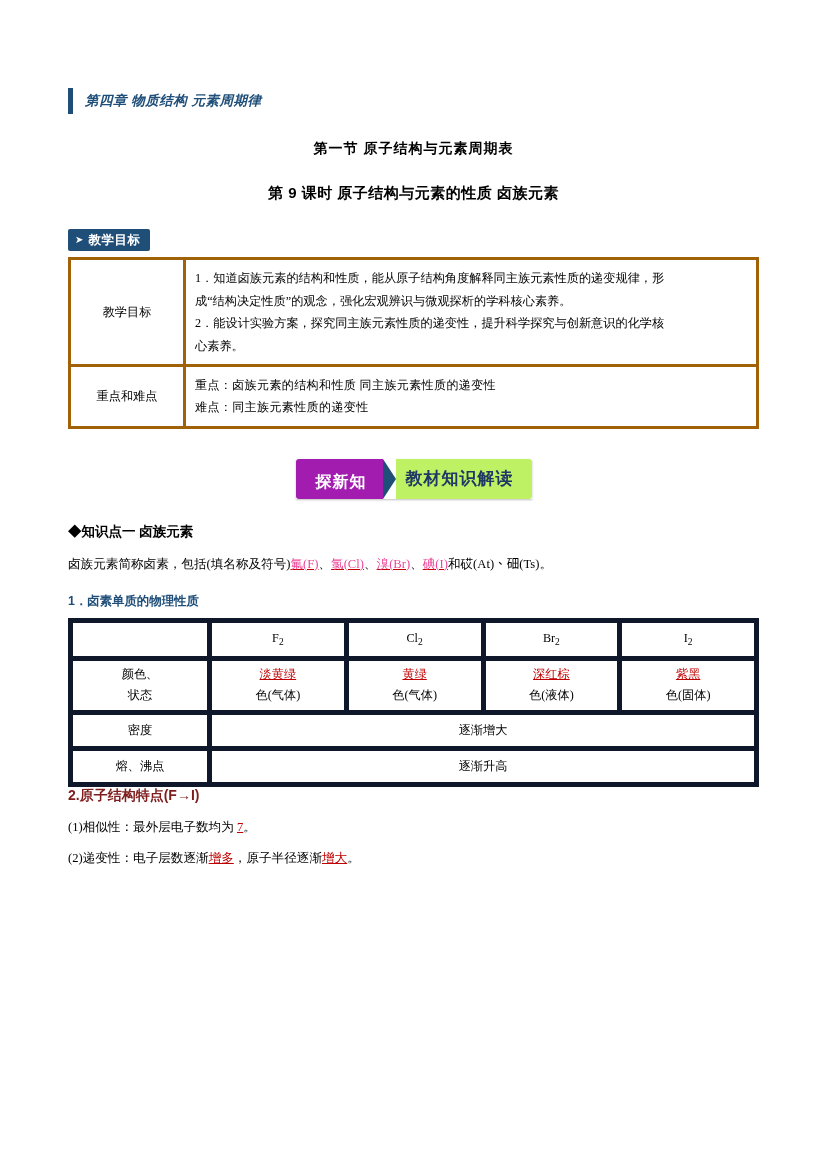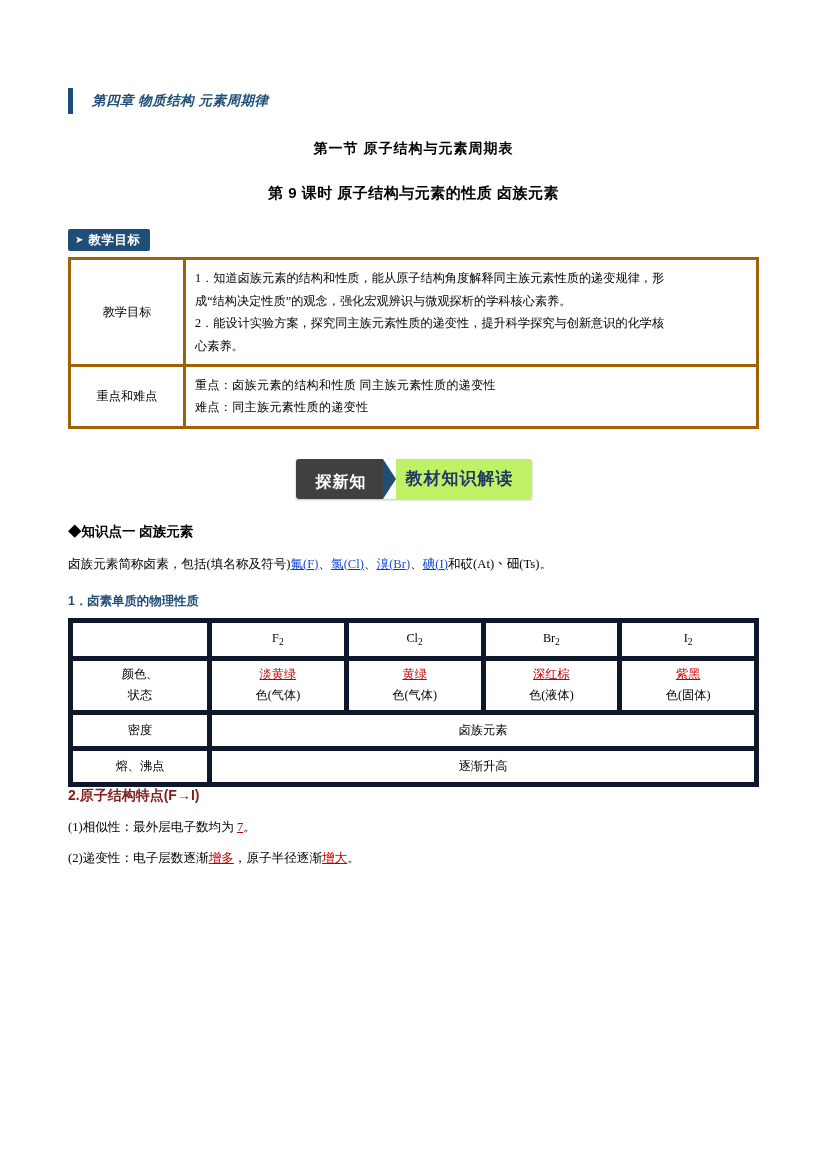--- a/index.html
+++ b/index.html
@@ -33,21 +33,21 @@
   .chapter-banner .bar {
     width: 5px;
     background: #1f4e79;
   }
   .chapter-banner .txt {
     font-family: "Liberation Sans", sans-serif;
     font-weight: bold;
     font-style: italic;
     font-size: 13.5px;
     color: #1f4e79;
-    padding-left: 19px;
+    padding-left: 12px;
     line-height: 26px;
     letter-spacing: 0.5px;
   }
 
   
   .section-title {
     text-align: center;
     font-family: "Liberation Sans", sans-serif;
     font-weight: bold;
     font-size: 14px;
@@ -114,21 +114,21 @@
     display: flex;
     justify-content: center;
   }
   .explore {
     display: flex;
     align-items: stretch;
     height: 40px;
     box-shadow: 0 1px 2px rgba(0,0,0,0.25);
   }
   .explore .left {
-    background: #404040;
+    background: #a21caf;
     color: #fff;
     font-family: "Liberation Sans", sans-serif;
     font-weight: bold;
     font-size: 16px;
     display: flex;
     align-items: center;
     padding: 7px 16px 0 20px;
     border-radius: 3px 0 0 3px;
     letter-spacing: 1px;
   }
@@ -159,21 +159,21 @@
     font-weight: bold;
     font-size: 13.5px;
   }
 
   .body-line {
     margin-top: 13px;
     font-size: 12.6px;
     line-height: 1.7;
   }
   .fill {
-    color: #1d4ed8;
+    color: #ec4899;
     text-decoration: underline;
     text-decoration-color: #c00000;
   }
   .subheading {
     margin-top: 18px;
     font-family: "Liberation Sans", sans-serif;
     font-weight: bold;
     font-size: 12.4px;
     color: #1f4e79;
   }
@@ -301,21 +301,21 @@
         <div class="redul">深红棕</div>
         <div>色(液体)</div>
       </td>
       <td class="two-line">
         <div class="redul">紫黑</div>
         <div>色(固体)</div>
       </td>
     </tr>
     <tr>
       <td>密度</td>
-      <td colspan="4">卤族元素</td>
+      <td colspan="4">逐渐增大</td>
     </tr>
     <tr>
       <td>熔、沸点</td>
       <td colspan="4">逐渐升高</td>
     </tr>
   </tbody>
     </table>
 
   
   <div class="struct-title">2.原子结构特点(F→I)</div>

